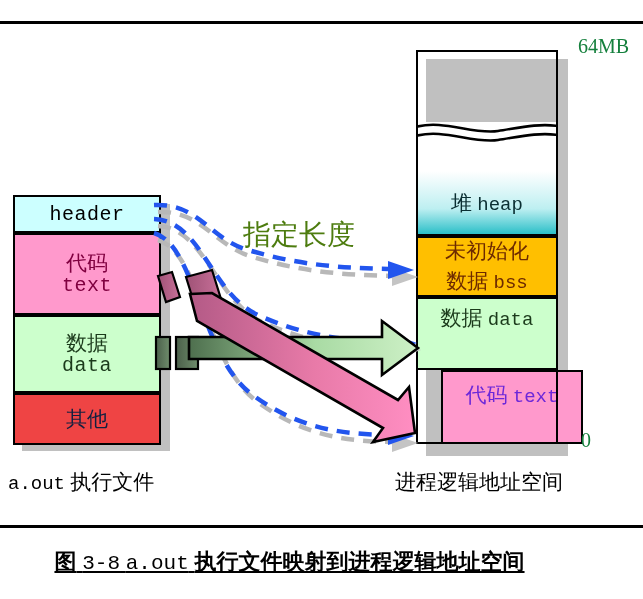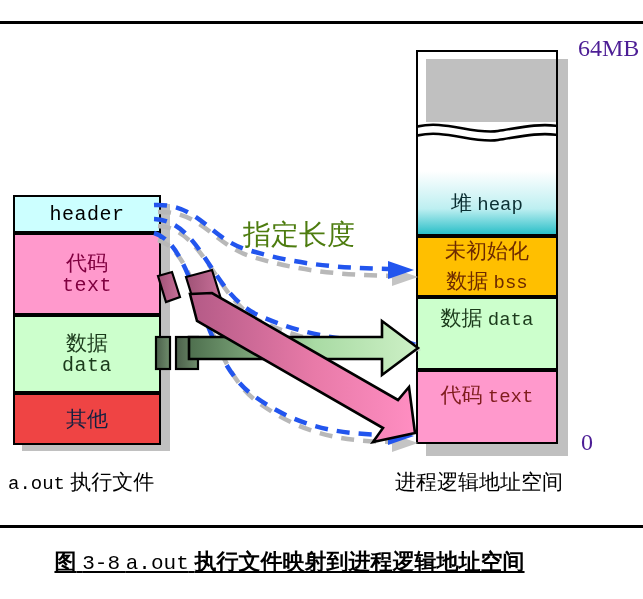--- a/index.html
+++ b/index.html
@@ -55,30 +55,30 @@
     background:#fff;overflow:hidden;
   }
   #seg-gapwave svg{display:block;}
   #seg-heap{
     top:144px;height:92px;
     background:linear-gradient(to bottom,#ffffff 0%,#ffffff 30%,#bdeff1 72%,#2bbfc8 100%);
     color:#0b2f33;border-top:none;
   }
   #seg-bss  {top:236px;height:61px;background:#ffbf00;color:#6d2a00;gap:8px;}
   #seg-dataR{top:297px;height:73px;background:#ccffcc;color:#1b3a1b;}
-  #seg-textR{top:370px;height:74px;background:#ff99cc;color:#7f1d1d;}
+  #seg-textR{top:370px;height:74px;background:#ff99cc;color:#6d28d9;margin-left:25px;}
 
   
   #right-frame{
     position:absolute;left:416px;top:50px;width:142px;height:394px;
     box-sizing:border-box;border:2px solid #000;pointer-events:none;
   }
 
   
-  .scale{position:absolute;font-family:"Liberation Serif", serif;font-size:24px;color:#4c1d95;}
+  .scale{position:absolute;font-family:"Liberation Serif", serif;font-size:20px;color:#15803d;}
   #label-64mb{left:578px;top:35px;}
   #label-zero{left:581px;top:429px;}
 
   
   .underlabel{position:absolute;font-size:21px;color:#000;white-space:nowrap;}
   #label-aout{left:8px;top:468px;}
   #label-proc{left:395px;top:468px;}
   .underlabel .mono{font-family:"Liberation Mono", monospace;font-size:19px;}
 
   

